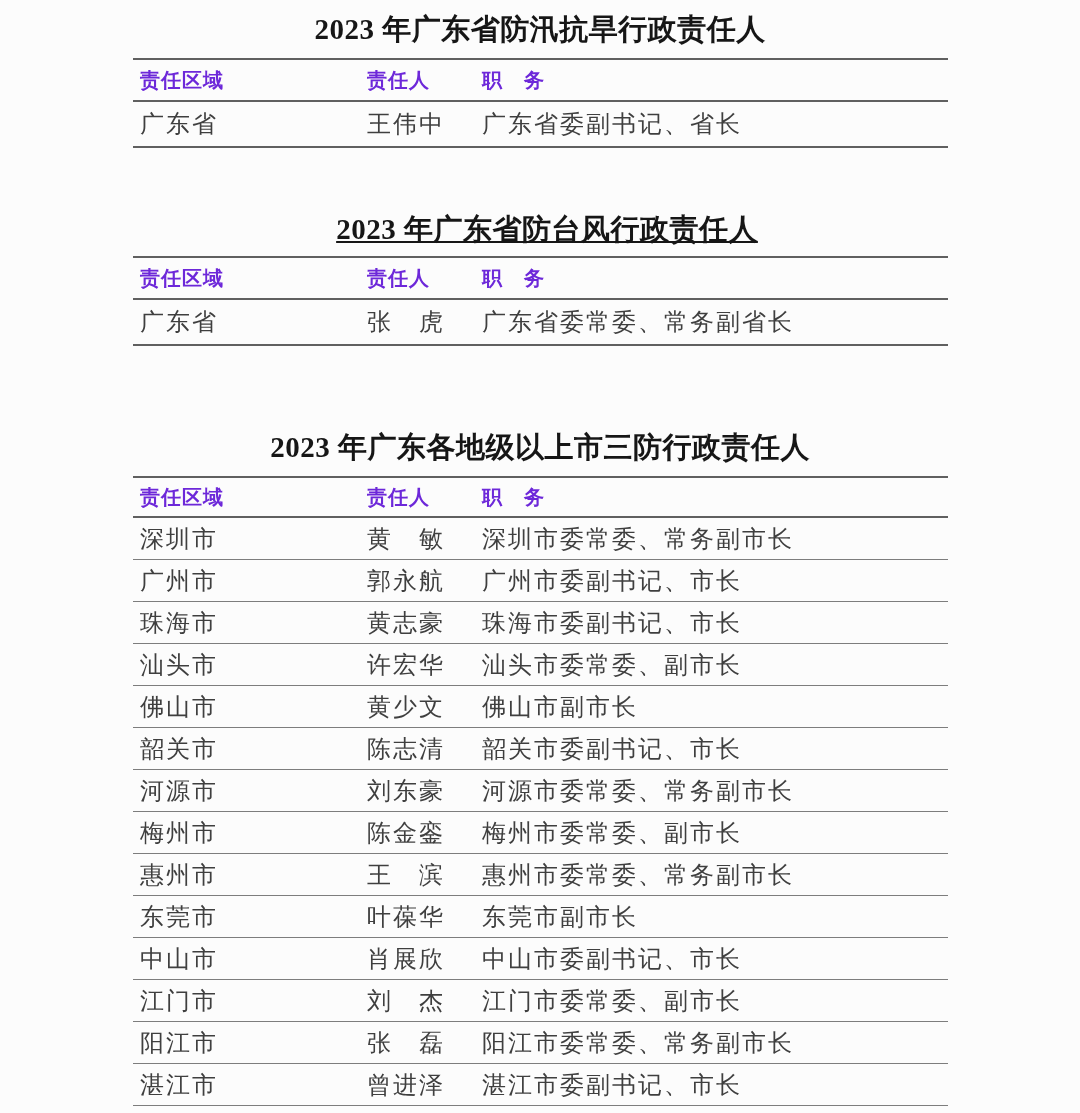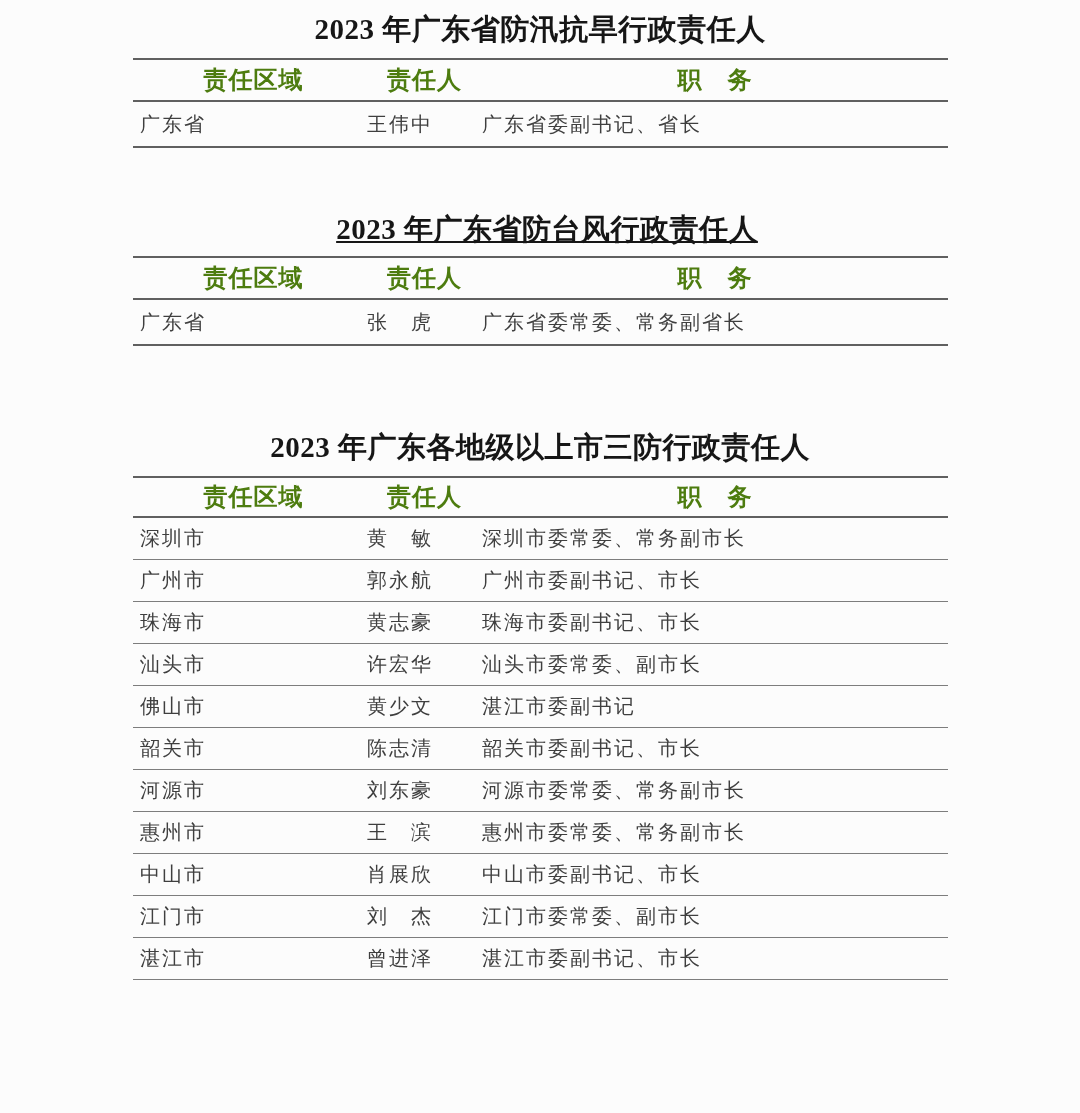--- a/index.html
+++ b/index.html
@@ -39,34 +39,34 @@
     width: 815px;
     border-top: 2px solid #606060;
   }
   table.resp-table col.c1 { width: 234px; }
   table.resp-table col.c2 { width: 115px; }
   table.resp-table col.c3 { width: 466px; }
 
   table.resp-table th {
     font-family: "Liberation Sans", sans-serif;
     font-weight: bold;
-    font-size: 24px;
-    color: #4d7c0f;
-    text-align: center;
+    font-size: 20px;
+    color: #6d28d9;
+    text-align: left;
     vertical-align: middle;
     letter-spacing: 1px;
     height: 40px;
     padding: 0;
     border-bottom: 2px solid #606060;
   }
   table.resp-table.multi th { height: 38px; }
 
   table.resp-table td {
     font-family: "Liberation Serif", serif;
-    font-size: 20px;
+    font-size: 24px;
     color: #3f3f3f;
     text-align: left;
     vertical-align: middle;
     letter-spacing: 2px;
     padding: 0;
     height: 44px;
     border-bottom: 1.5px solid #7d7d7d;
   }
   table.resp-table.single td { border-bottom: 2px solid #606060; }
   table.resp-table.multi td { height: 41px; }
@@ -154,46 +154,61 @@
             <td>珠海市委副书记、市长</td>
           </tr>
           <tr>
             <td>汕头市</td>
             <td>许宏华</td>
             <td>汕头市委常委、副市长</td>
           </tr>
           <tr>
             <td>佛山市</td>
             <td>黄少文</td>
-            <td>湛江市委副书记</td>
+            <td>佛山市副市长</td>
           </tr>
           <tr>
             <td>韶关市</td>
             <td>陈志清</td>
             <td>韶关市委副书记、市长</td>
           </tr>
           <tr>
             <td>河源市</td>
             <td>刘东豪</td>
             <td>河源市委常委、常务副市长</td>
           </tr>
           <tr>
+            <td>梅州市</td>
+            <td>陈金銮</td>
+            <td>梅州市委常委、副市长</td>
+          </tr>
+          <tr>
             <td>惠州市</td>
             <td>王　滨</td>
             <td>惠州市委常委、常务副市长</td>
           </tr>
           <tr>
+            <td>东莞市</td>
+            <td>叶葆华</td>
+            <td>东莞市副市长</td>
+          </tr>
+          <tr>
             <td>中山市</td>
             <td>肖展欣</td>
             <td>中山市委副书记、市长</td>
           </tr>
           <tr>
             <td>江门市</td>
             <td>刘　杰</td>
             <td>江门市委常委、副市长</td>
+          </tr>
+          <tr>
+            <td>阳江市</td>
+            <td>张　磊</td>
+            <td>阳江市委常委、常务副市长</td>
           </tr>
           <tr>
             <td>湛江市</td>
             <td>曾进泽</td>
             <td>湛江市委副书记、市长</td>
           </tr>
         </tbody>
       </table>
     </div>
 </div>

